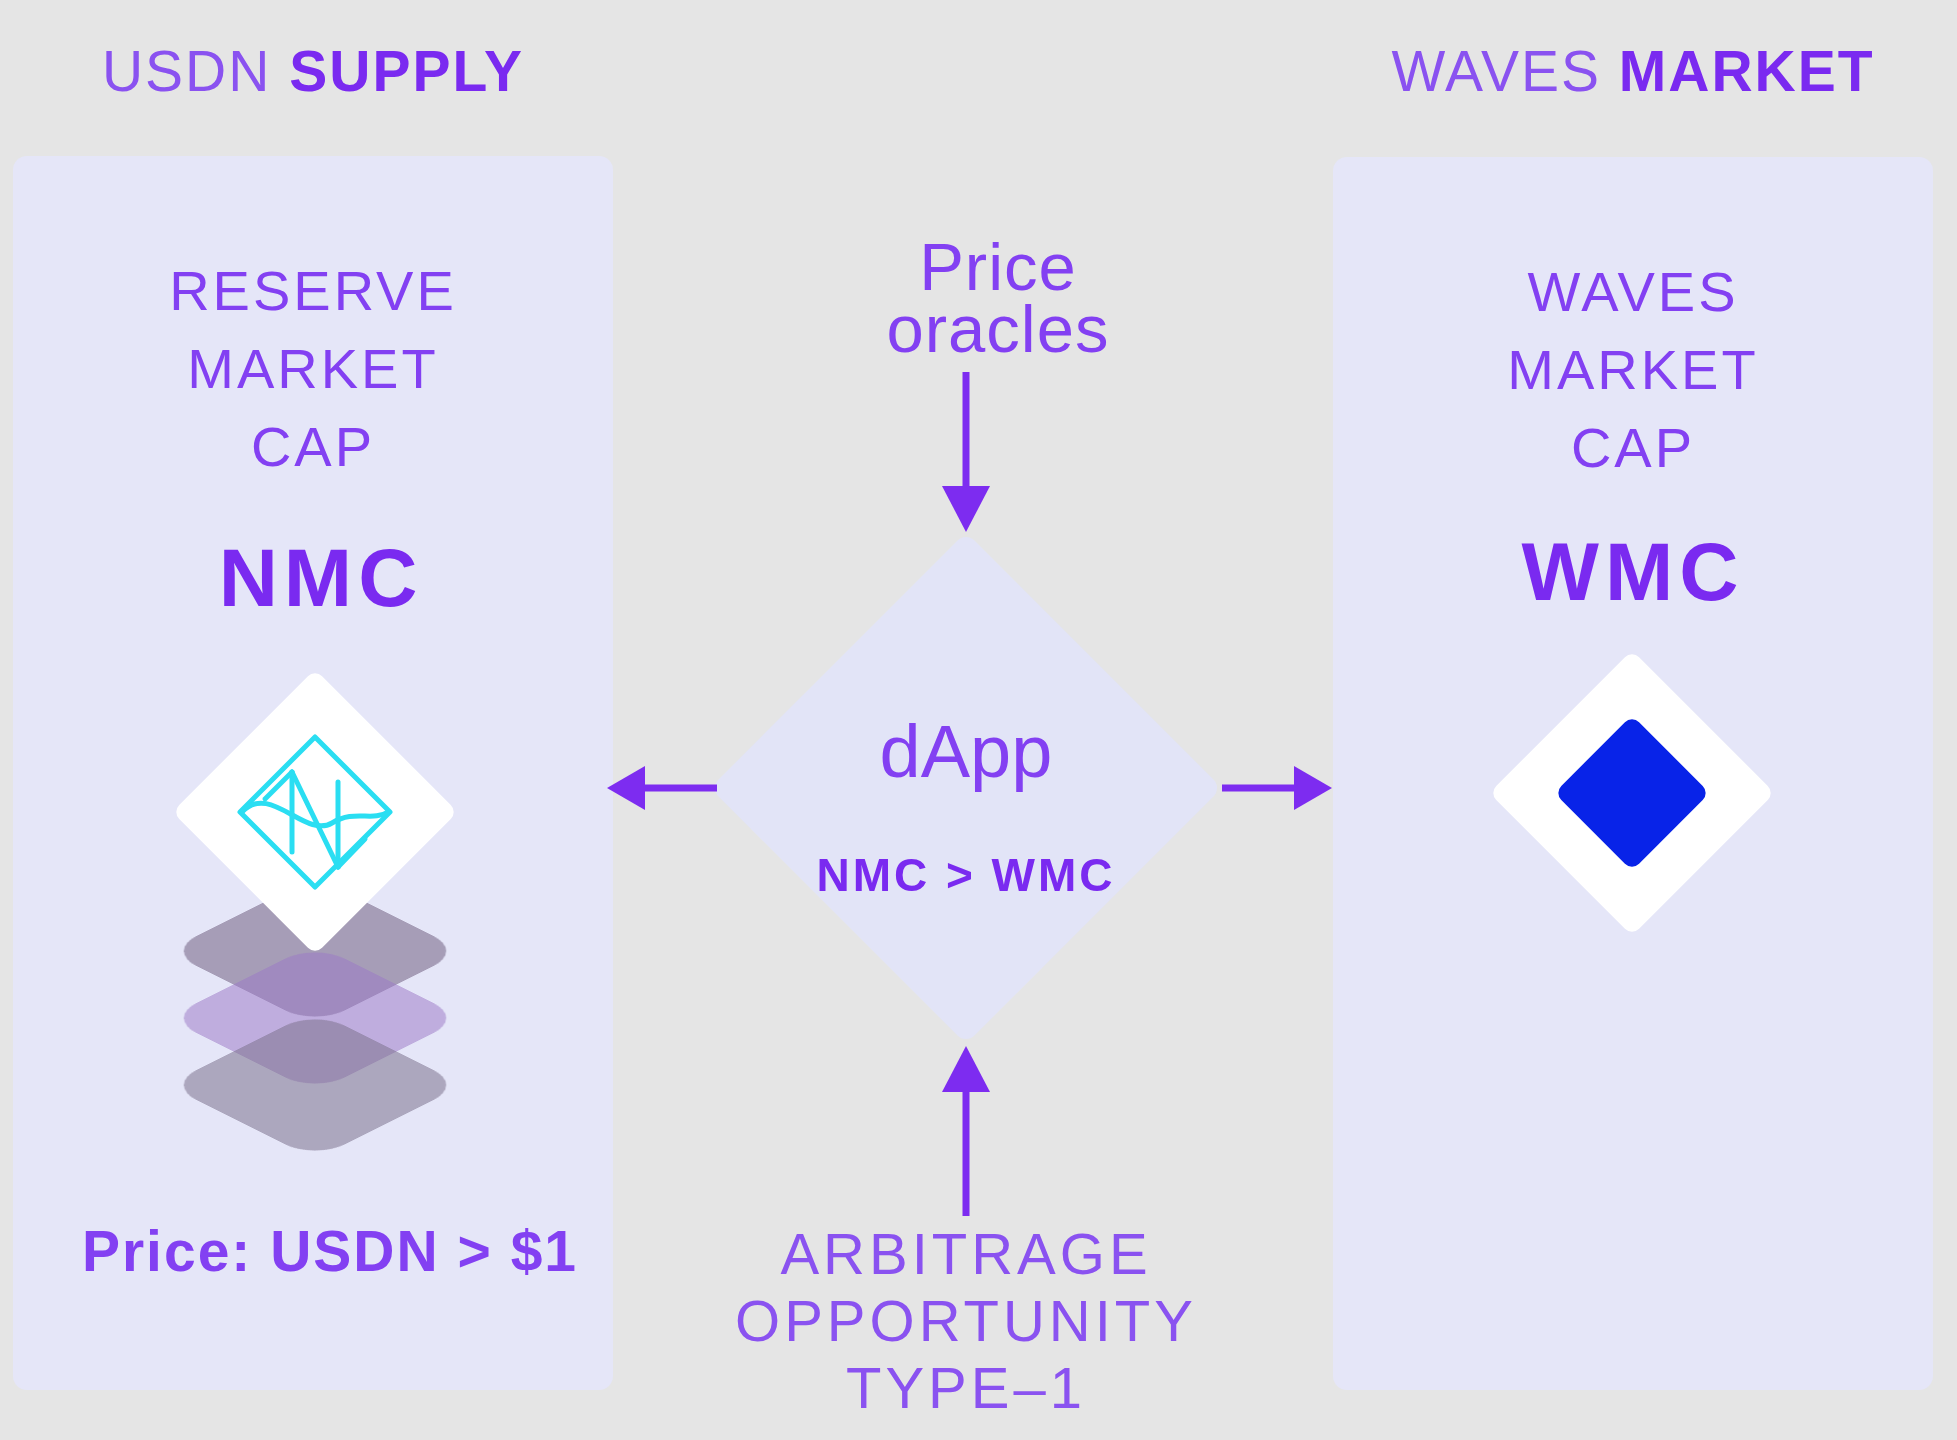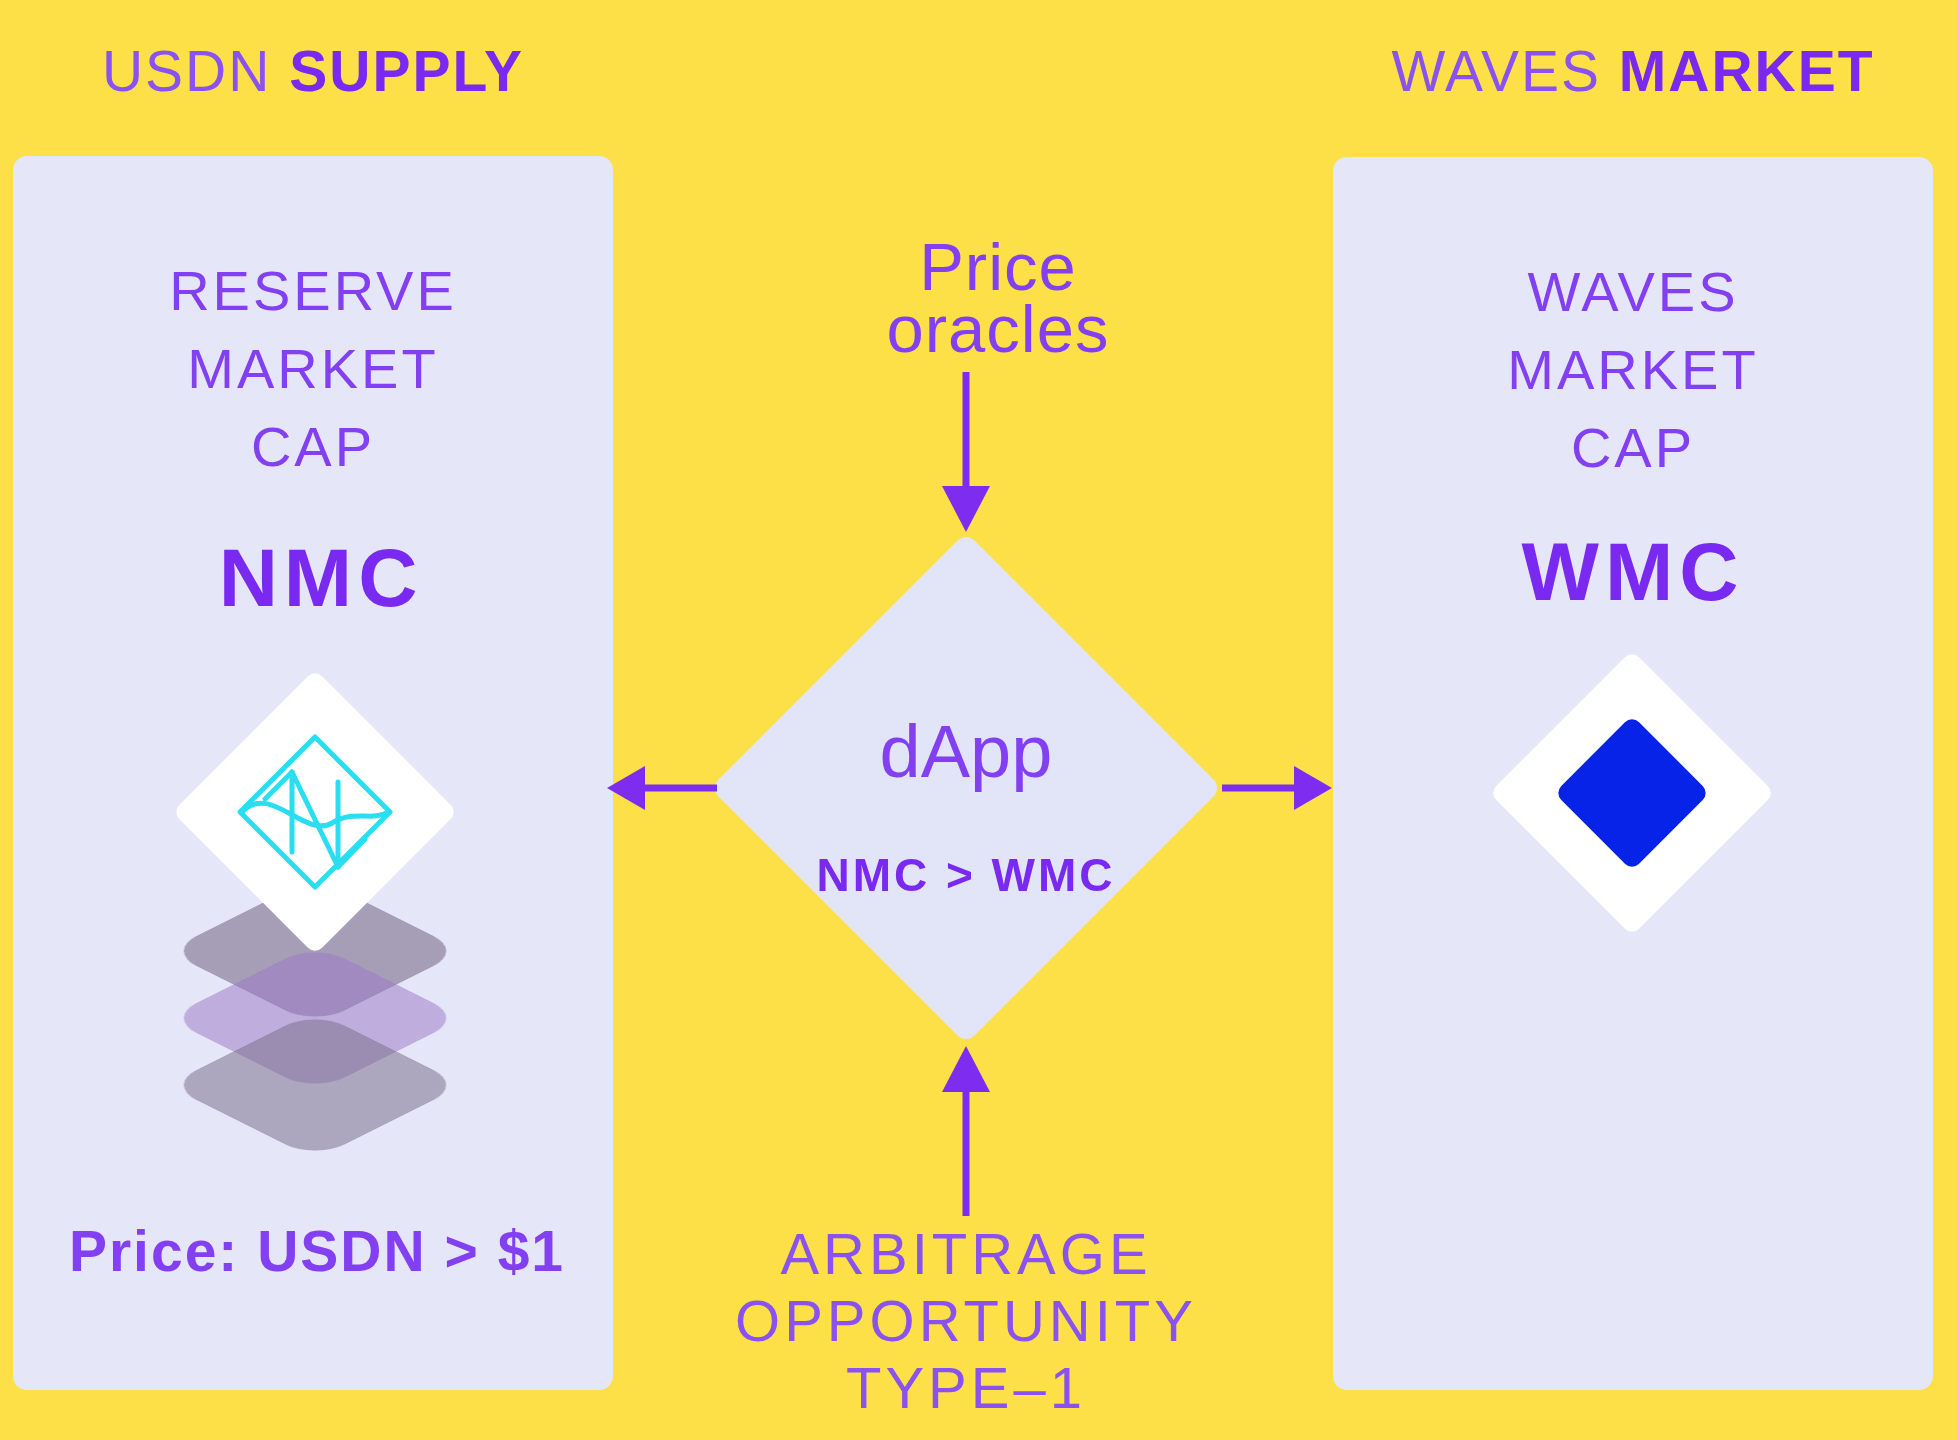--- a/index.html
+++ b/index.html
@@ -3,35 +3,35 @@
 <meta charset="utf-8">
 <style>
   :root{
     --bold-purple:#7a2af0; --mid-purple:#8340f2; --soft-purple:#8a52f0;
     --arrow-purple:#7d2cf0; --panel-bg:#e5e6f8; --diamond-bg:#e2e4f7;
     --cyan:#2adef2; --waves-blue:#0823e8;
     --stack-1:rgba(124,109,140,0.60); --stack-2:rgba(156,120,198,0.52); --stack-3:rgba(126,115,142,0.55);
   }
   html,body{margin:0;padding:0;background:#ffffff;}
   .canvas{
-    position:relative;width:1957px;height:1440px;overflow:hidden;background:#fde047;
+    position:relative;width:1957px;height:1440px;overflow:hidden;background:#e5e5e5;
     font-family:"Liberation Sans", sans-serif;
   }
   .abs{position:absolute;}
   
   .heading{width:600px;top:38px;text-align:center;font-size:57px;letter-spacing:2px;white-space:nowrap;}
   .heading .light{color:var(--soft-purple);font-weight:400;}
   .heading .bold{color:var(--bold-purple);font-weight:700;}
   
   .panel{width:600px;background:var(--panel-bg);border-radius:14px;}
   .panel-title{position:absolute;top:96px;left:0;width:100%;text-align:center;
     color:var(--mid-purple);font-size:56px;line-height:78px;font-weight:400;letter-spacing:3px;}
   .ticker{position:absolute;left:0;width:100%;text-align:center;color:var(--bold-purple);
     font-size:82px;font-weight:800;letter-spacing:6px;}
-  .price-note{position:absolute;top:1062px;left:4px;width:100%;text-align:center;
+  .price-note{position:absolute;top:1062px;left:17px;width:100%;text-align:center;
     color:var(--mid-purple);font-size:57px;font-weight:600;letter-spacing:2px;}
   
   .diamond-white{position:absolute;width:202px;height:202px;background:#ffffff;border-radius:10px;
     transform:rotate(45deg);z-index:2;}
   .waves-blue-core{position:absolute;inset:46px;background:var(--waves-blue);border-radius:10px;}
   .neutrino-mark{z-index:3;}
   .stack-layer{position:absolute;width:210px;height:210px;border-radius:42px;
     transform:scaleY(0.5) rotate(45deg);filter:blur(1px);z-index:1;}
   
   .oracle-label{left:798px;top:236px;width:400px;text-align:center;color:var(--mid-purple);

